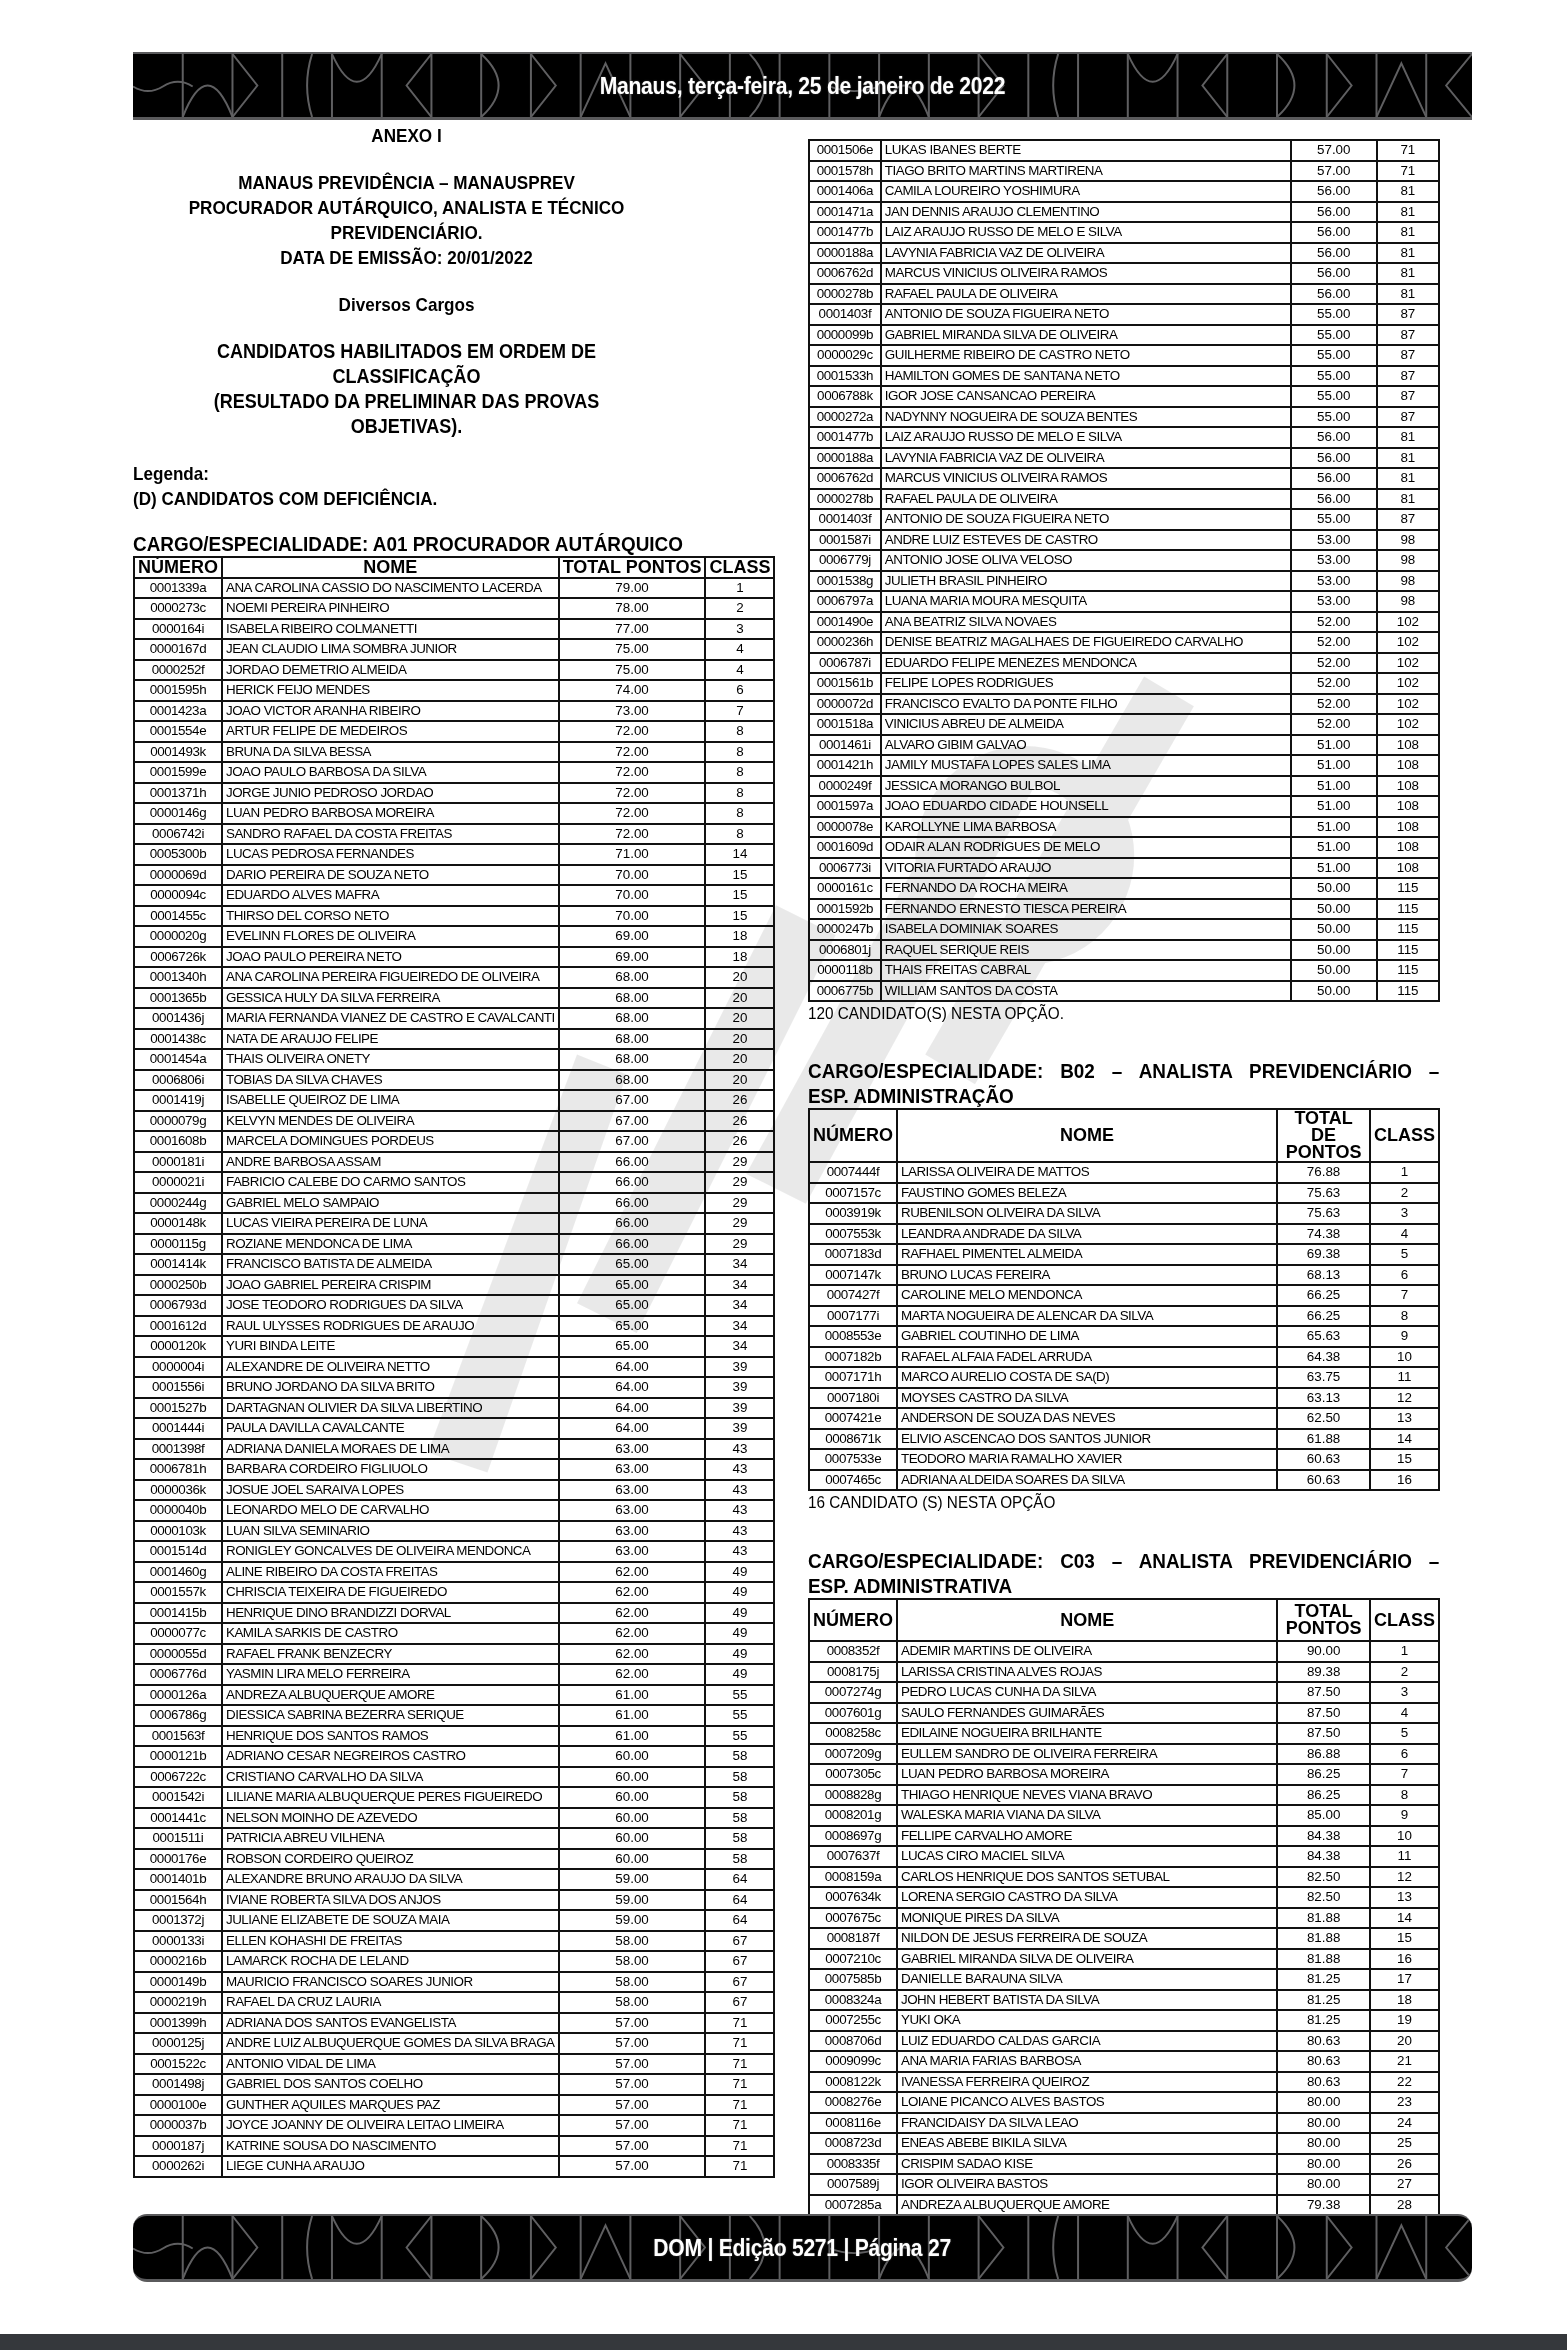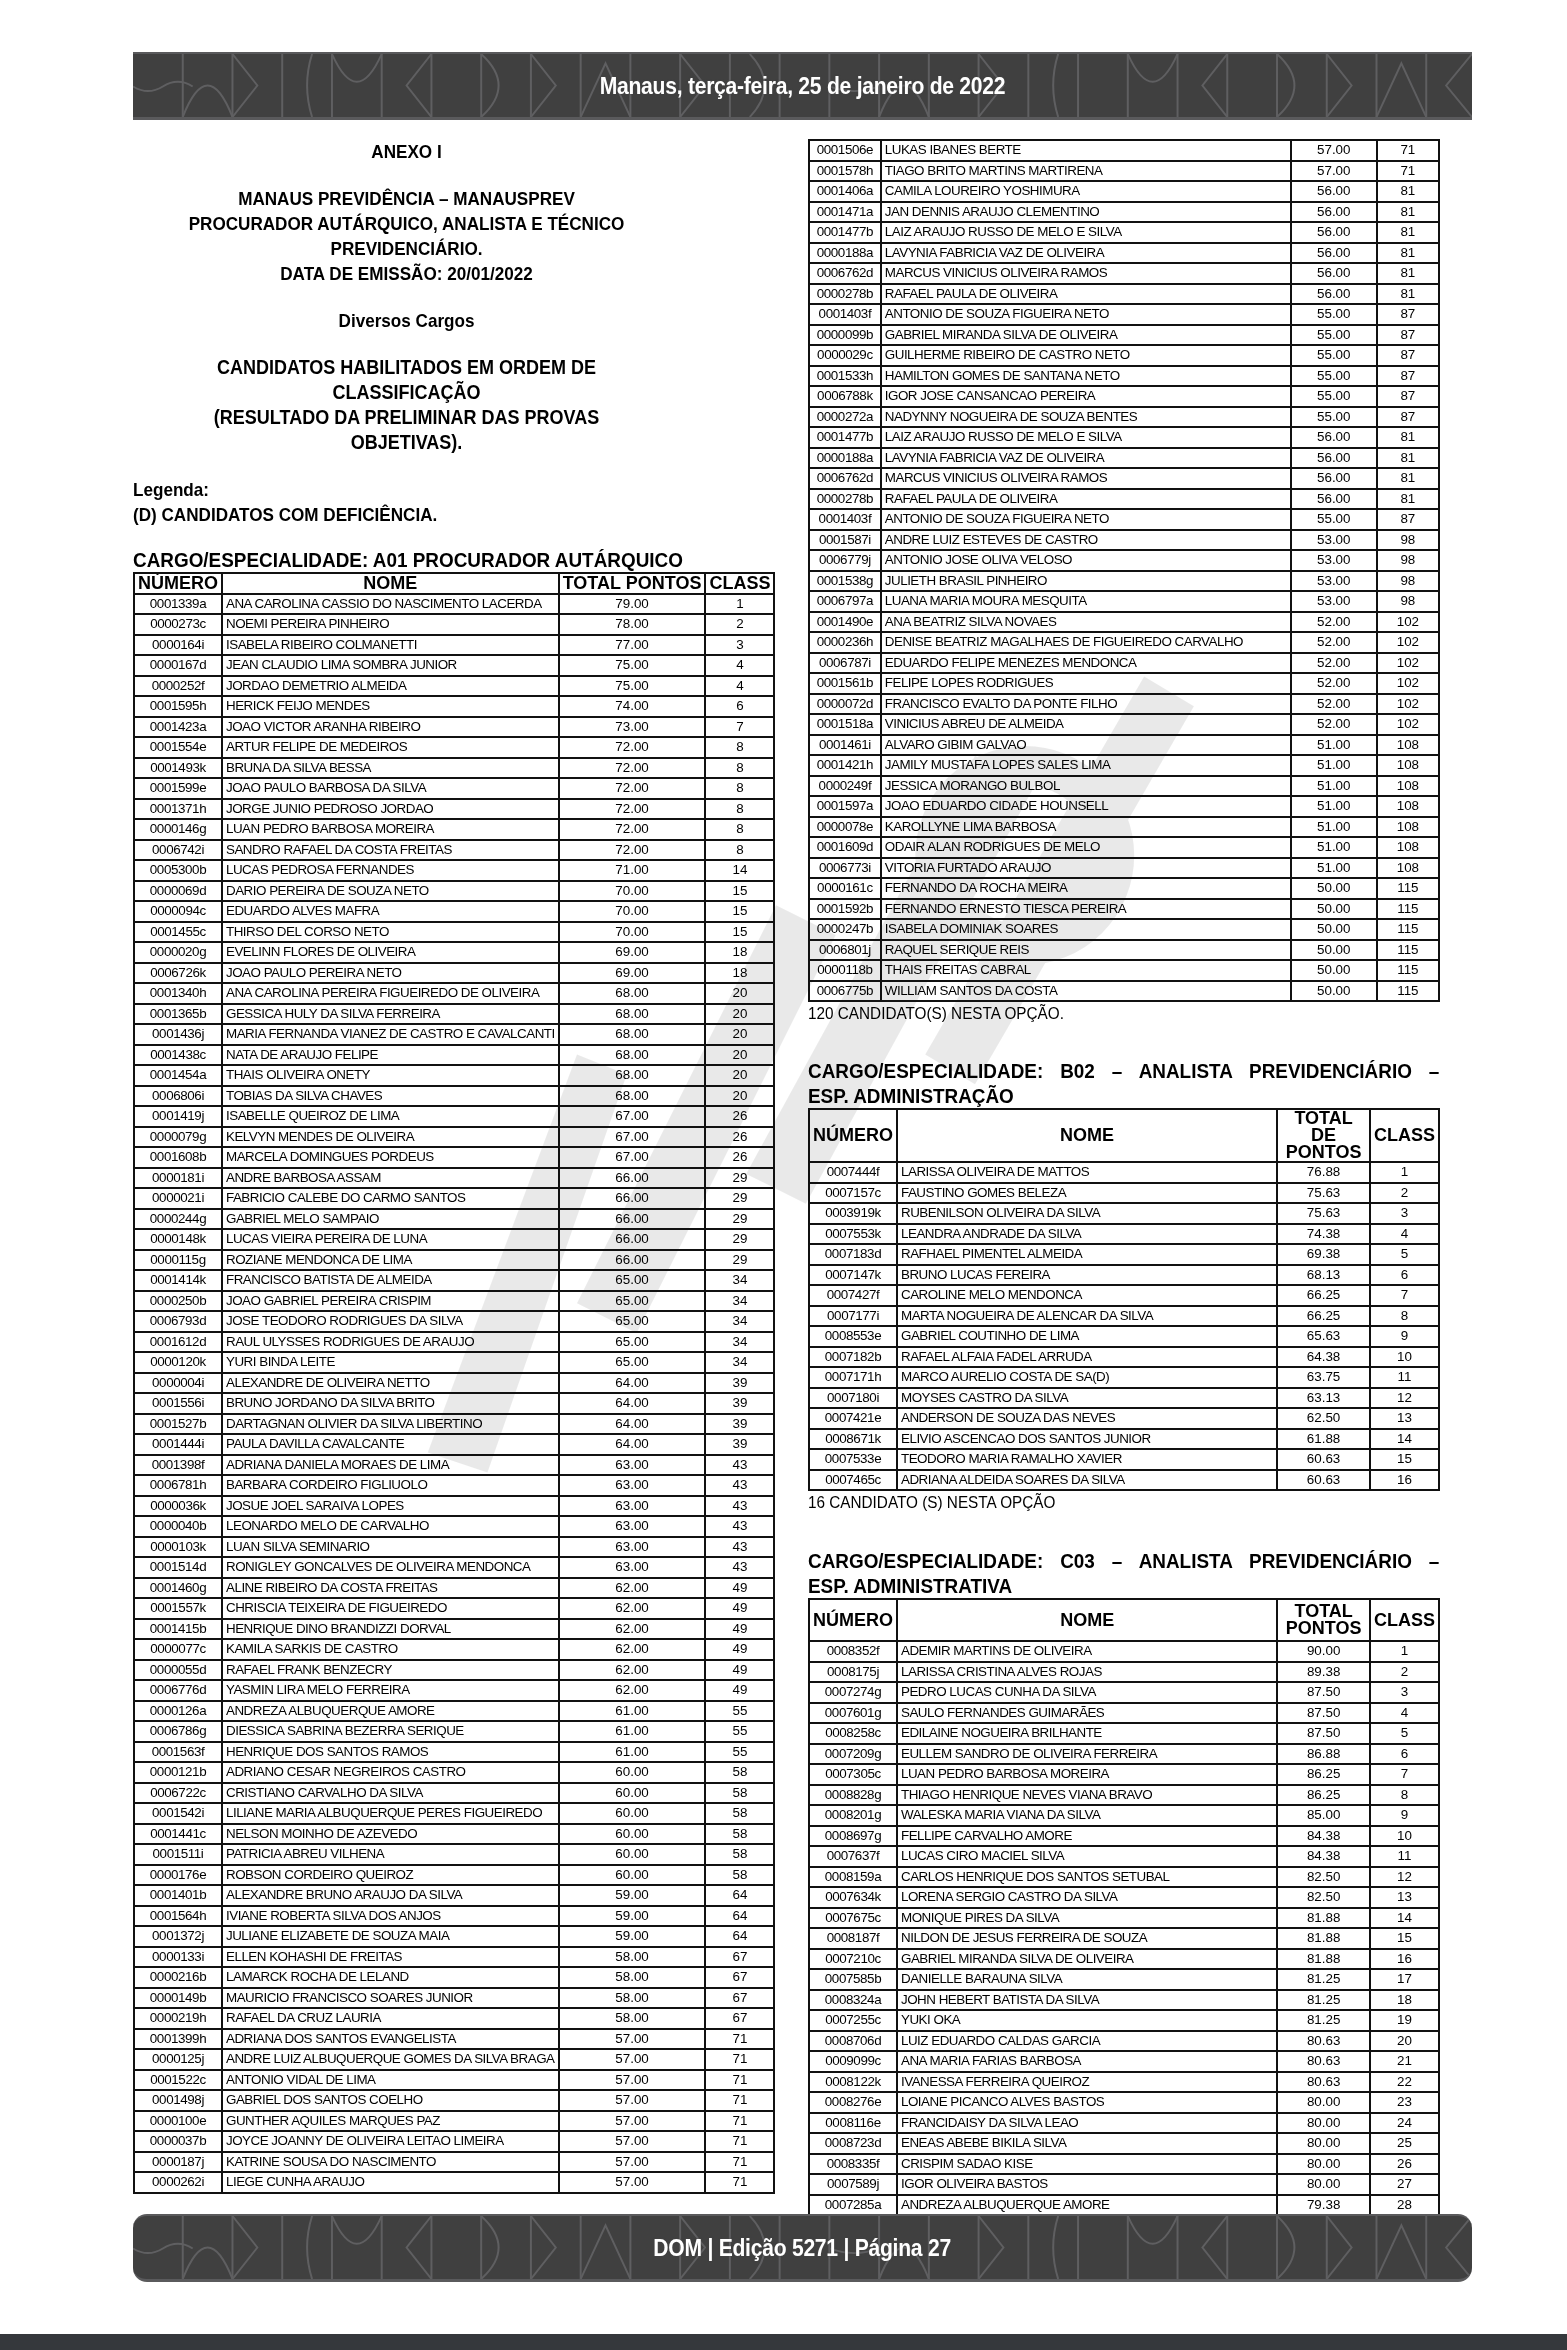--- a/index.html
+++ b/index.html
@@ -1,36 +1,36 @@
 <!DOCTYPE html>
 <html><head>
 <meta charset="utf-8">
 <style>
   * { box-sizing: border-box; margin: 0; padding: 0; }
   html, body { width: 1567px; height: 2350px; background: #ffffff; overflow: hidden; }
   body { font-family: "Liberation Sans", sans-serif; color: #000; position: relative; }
 
   .banner {
     position: absolute; left: 133px; width: 1339px;
-    background: #404040; border-top: 2px solid #5a5a5c; border-bottom: 3px solid #5a5a5c;
+    background: #000000; border-top: 2px solid #5a5a5c; border-bottom: 3px solid #5a5a5c;
     display: flex; align-items: center; justify-content: center; overflow: hidden;
   }
   .banner svg.pattern { position: absolute; left: 0; top: 0; width: 100%; height: 100%; }
   .banner .btext {
     position: relative; color: #fff; font-weight: bold; font-size: 24px;
     letter-spacing: -0.3px; text-shadow: 0 0 2px #444;
     font-family: "Liberation Sans Narrow", "Liberation Sans", sans-serif;
     transform: scaleX(0.88);
   }
   .header-banner { top: 52px; height: 68px; }
   .footer-banner { top: 2214px; height: 68px; border-radius: 14px; }
 
   .bottom-bar { position: absolute; left: 0; top: 2334px; width: 1567px; height: 16px; background: #35383c; }
 
-  .col-left { position: absolute; left: 133px; top: 139px; width: 547px; }
+  .col-left { position: absolute; left: 133px; top: 123px; width: 547px; }
   .col-right { position: absolute; left: 808px; top: 139px; width: 632px; }
 
   .center { text-align: center; }
   .doc-title { font-size: 19px; line-height: 25px; font-weight: bold; transform: scaleX(0.9); }
   .gap { height: 22px; }
 
   .legend { font-size: 19px; line-height: 25px; font-weight: bold; transform: scaleX(0.9); transform-origin: left; }
 
   .section-title {
     font-size: 21px; line-height: 25px; font-weight: bold; transform: scaleX(0.9); transform-origin: left;

